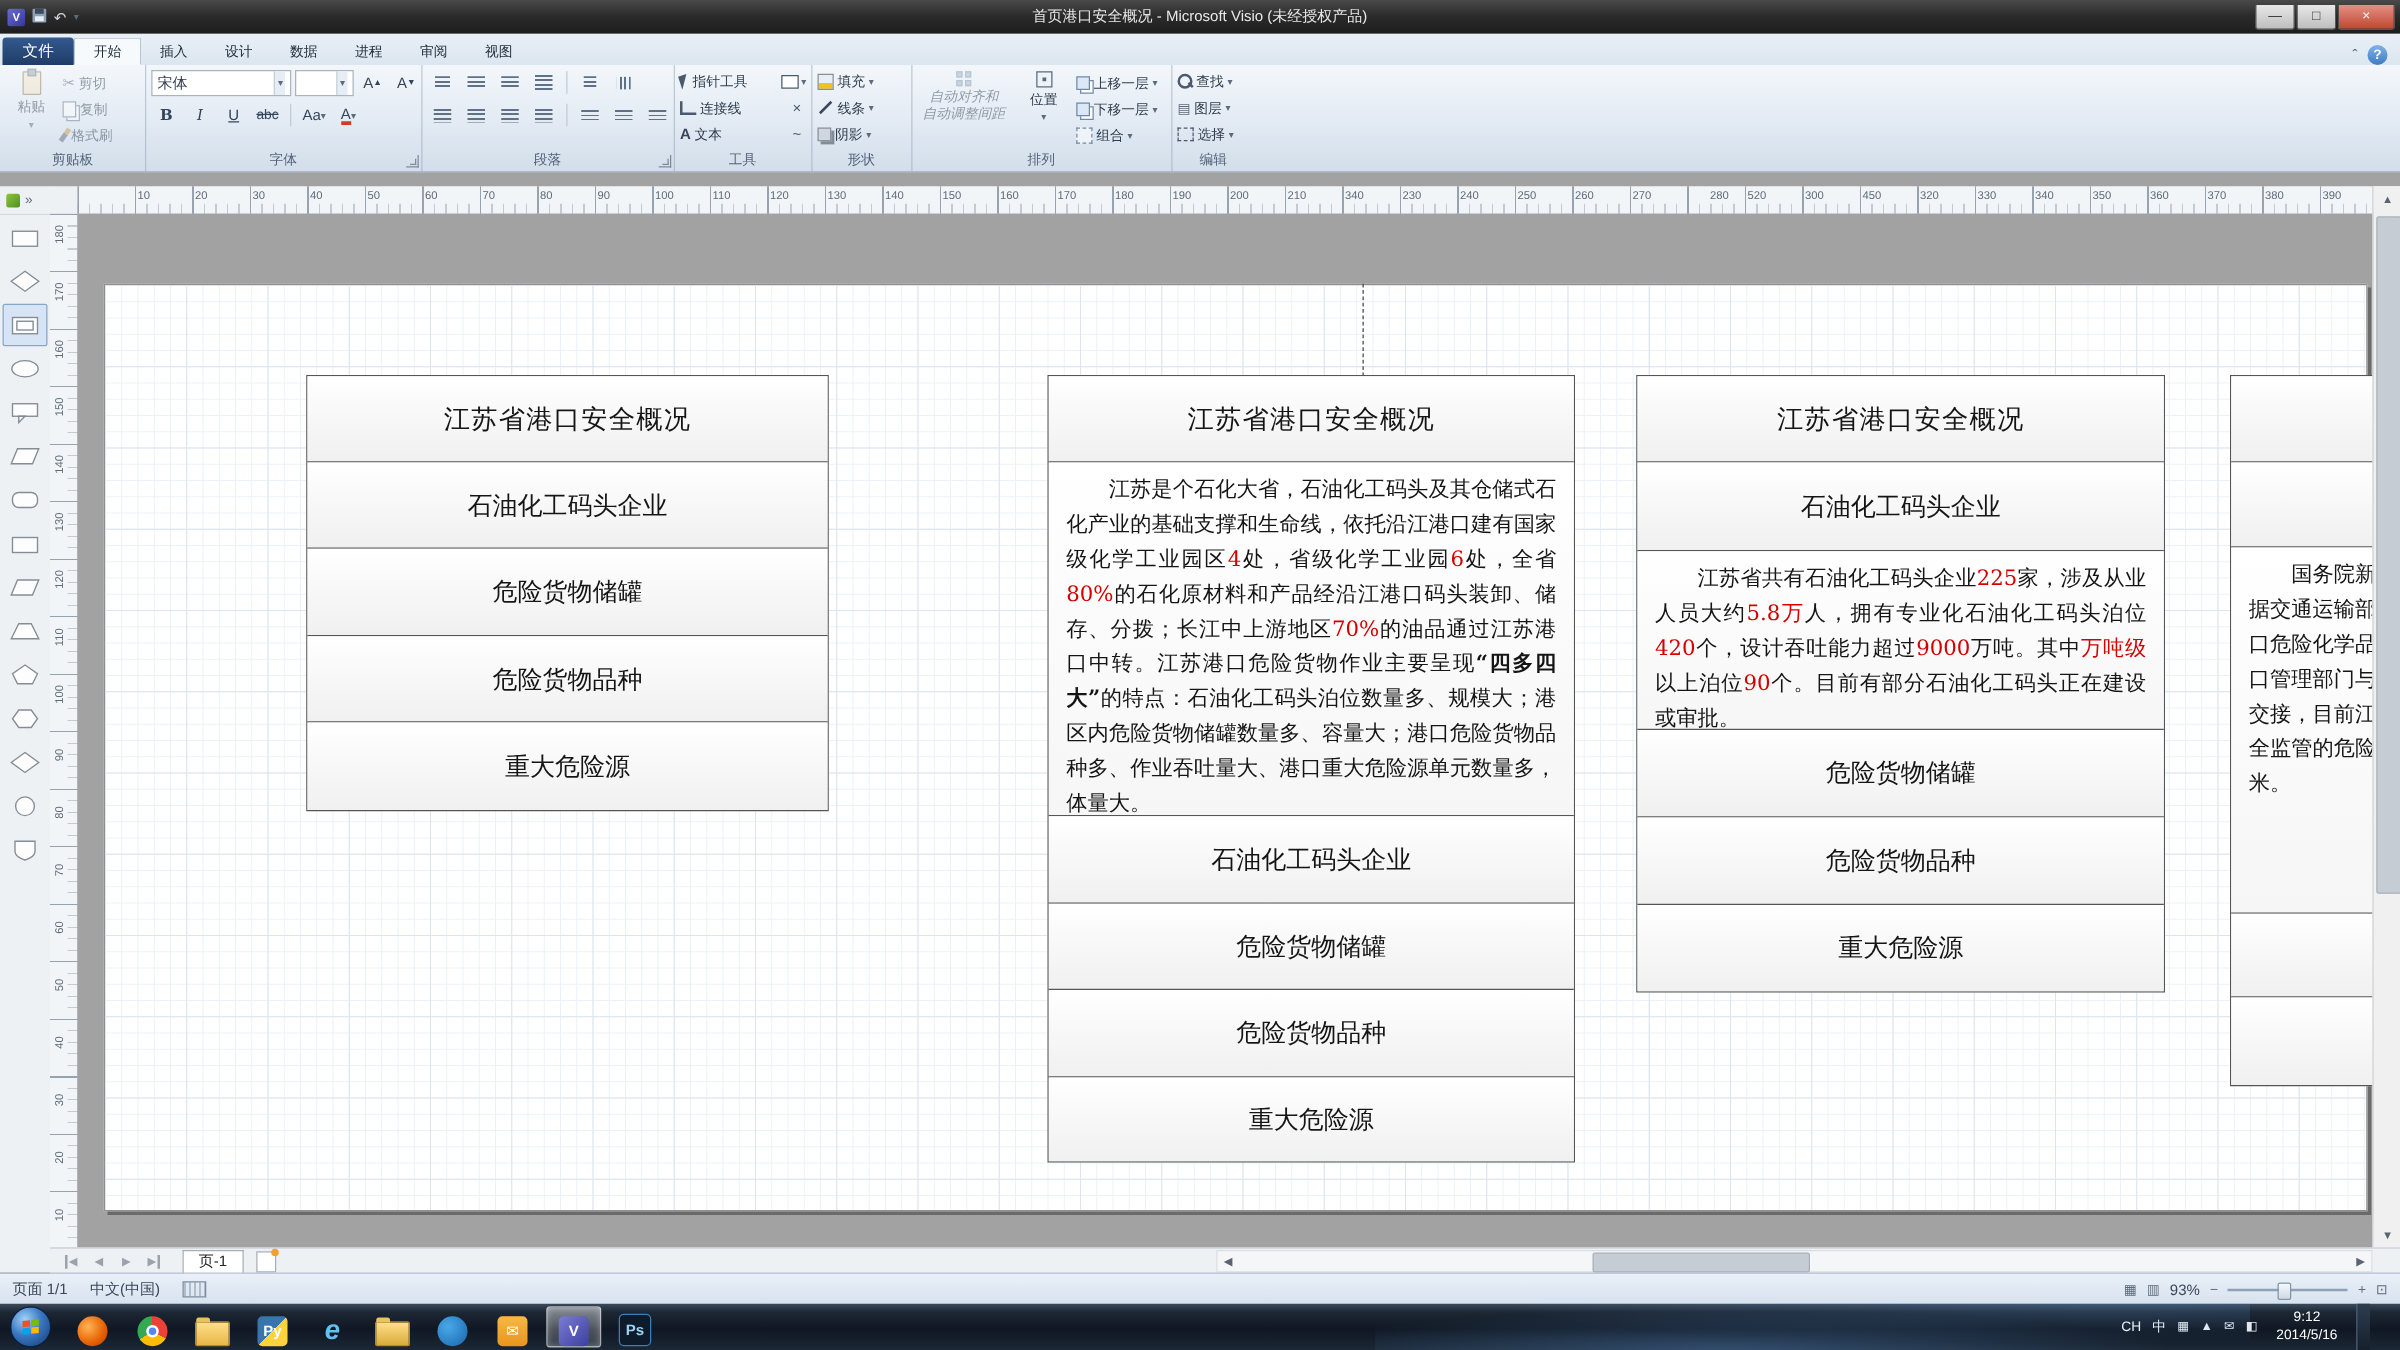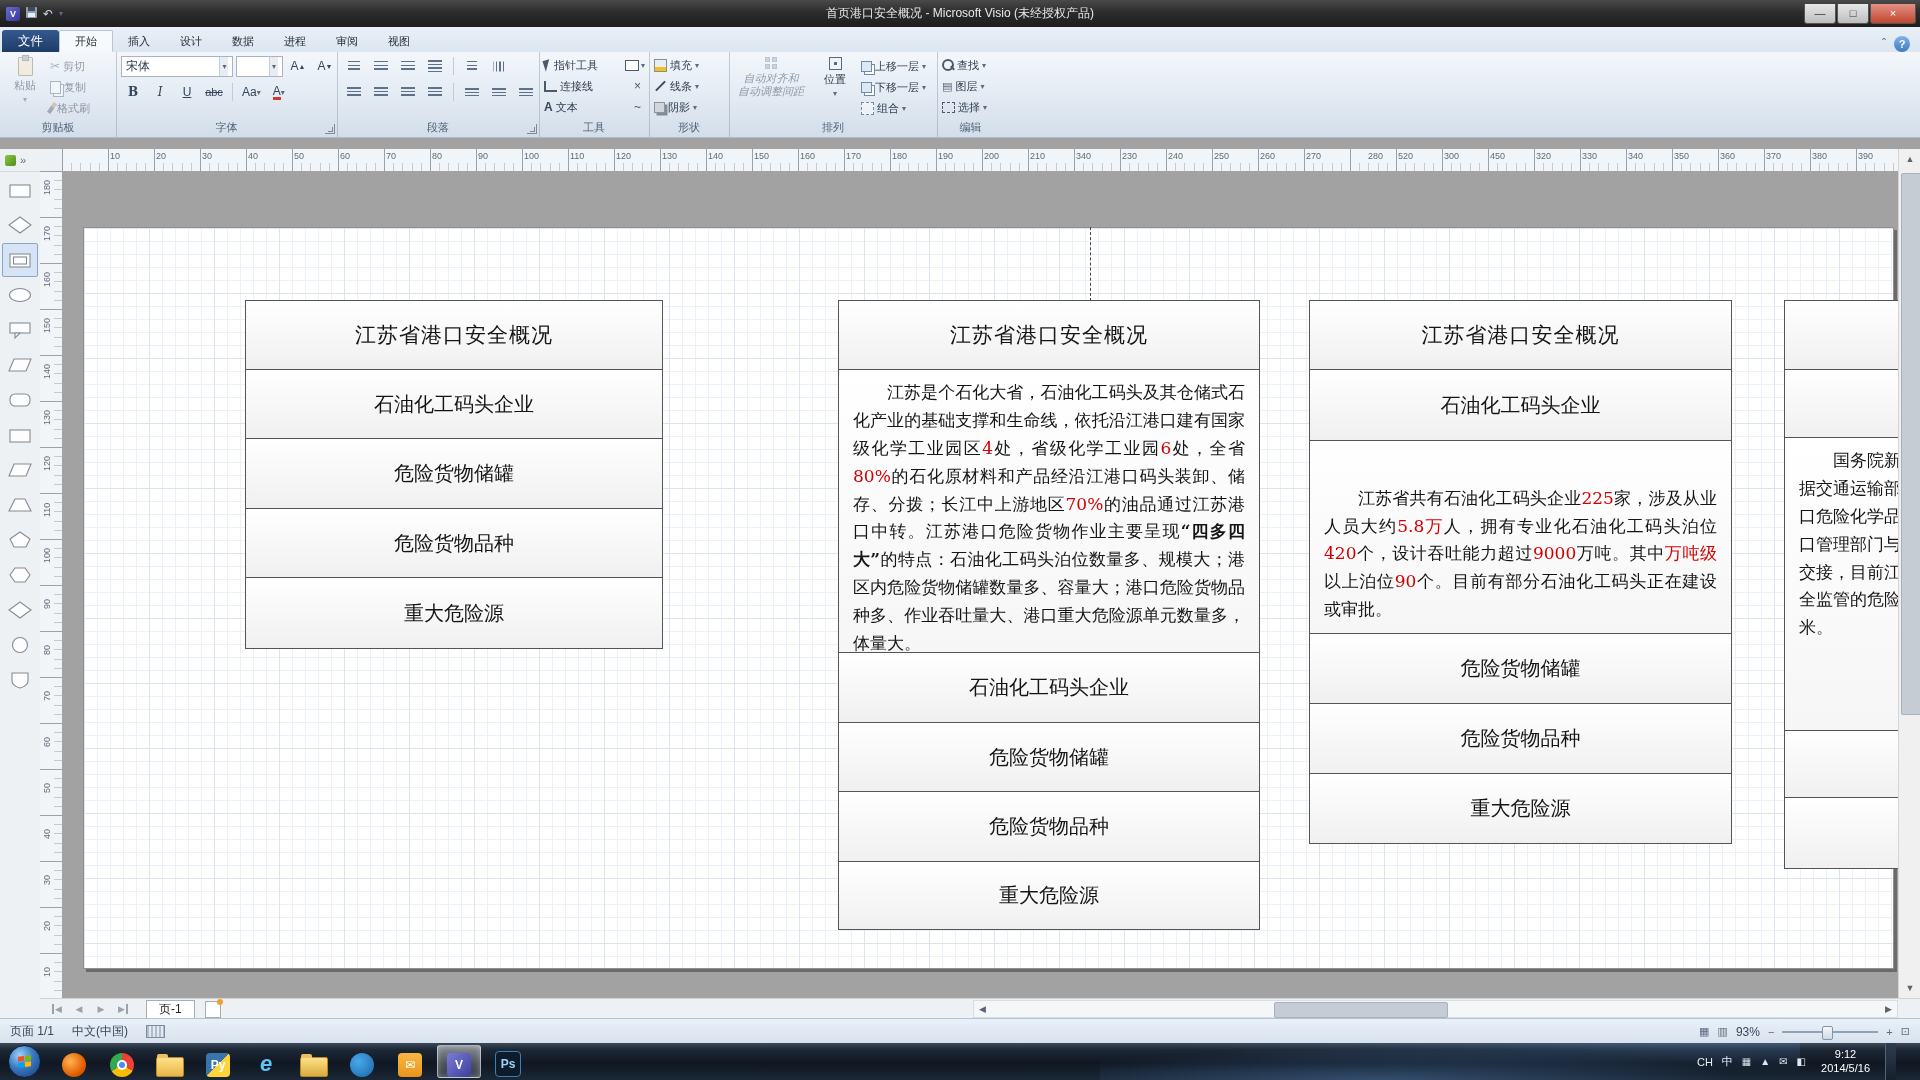--- a/index.html
+++ b/index.html
@@ -596,21 +596,21 @@
           <div class="vpara"><span>江苏是个石化大省，石油化工码头及其仓储式石化产业的基础支撑和生命线，依托沿江港口建有国家级化学工业园区</span><span style="color: rgb(212, 0, 0);">4</span><span>处，省级化学工业园</span><span style="color: rgb(212, 0, 0);">6</span><span>处，全省</span><span style="color: rgb(212, 0, 0);">80%</span><span>的石化原材料和产品经沿江港口码头装卸、储存、分拨；长江中上游地区</span><span style="color: rgb(212, 0, 0);">70%</span><span>的油品通过江苏港口中转。江苏港口危险货物作业主要呈现</span><span style="font-weight: bold;">“四多四大”</span><span>的特点：石油化工码头泊位数量多、规模大；港区内危险货物储罐数量多、容量大；港口危险货物品种多、作业吞吐量大、港口重大危险源单元数量多，体量大。</span></div>
         </div>
         <div class="vrow vrow-item" style="height: 70px;">石油化工码头企业</div>
         <div class="vrow vrow-item" style="height: 69px;">危险货物储罐</div>
         <div class="vrow vrow-item" style="height: 70px;">危险货物品种</div>
         <div class="vrow vrow-item" style="height: 67px;">重大危险源</div>
       </div>
       <div class="vbox" style="left: 1247px; top: 129px; width: 421px;">
         <div class="vrow vrow-title" style="height: 69px;">江苏省港口安全概况</div>
         <div class="vrow vrow-item" style="height: 71px;">石油化工码头企业</div>
-        <div class="vrow vrow-para" style="height: 193px; align-items: flex-end;">
+        <div class="vrow vrow-para" style="height: 143px;">
           <div class="vpara"><span>江苏省共有石油化工码头企业</span><span style="color: rgb(212, 0, 0);">225</span><span>家，涉及从业人员大约</span><span style="color: rgb(212, 0, 0);">5.8万</span><span>人，拥有专业化石油化工码头泊位</span><span style="color: rgb(212, 0, 0);">420</span><span>个，设计吞吐能力超过</span><span style="color: rgb(212, 0, 0);">9000</span><span>万吨。其中</span><span style="color: rgb(212, 0, 0);">万吨级</span><span>以上泊位</span><span style="color: rgb(212, 0, 0);">90</span><span>个。目前有部分石油化工码头正在建设或审批。</span></div>
         </div>
         <div class="vrow vrow-item" style="height: 70px;">危险货物储罐</div>
         <div class="vrow vrow-item" style="height: 70px;">危险货物品种</div>
         <div class="vrow vrow-item" style="height: 69px;">重大危险源</div>
       </div>
       <div class="vbox" style="left: 1722px; top: 129px; width: 244px;">
         <div class="vrow vrow-item" style="height: 69px;"></div>
         <div class="vrow vrow-item" style="height: 68px;"></div>
         <div class="vrow vrow-para" style="height: 293px;">

